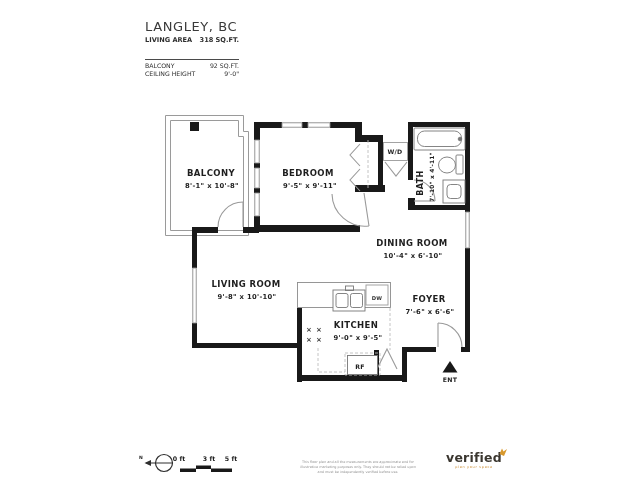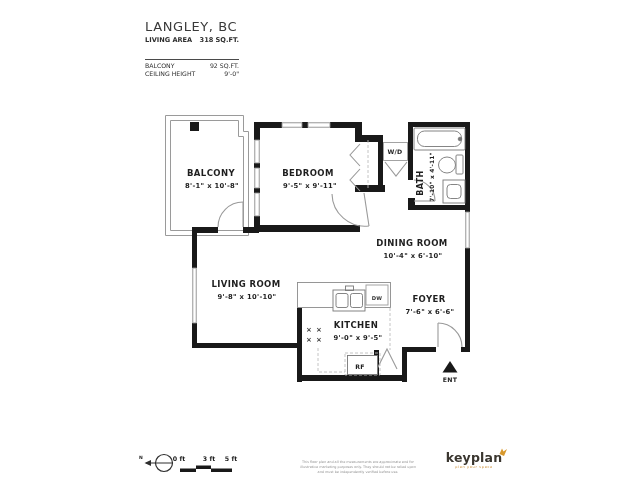--- a/index.html
+++ b/index.html
@@ -187,20 +187,20 @@
       <text class="tick" x="231" y="461" text-anchor="middle">5 ft</text>
       <rect x="180" y="468.5" width="16" height="3.5" fill="#191919"></rect>
       <rect x="196" y="465.5" width="15" height="3.5" fill="#191919"></rect>
       <rect x="211" y="468.5" width="21" height="3.5" fill="#191919"></rect>
     </g>
   </svg>
 
   <div class="abs disclaimer">This floor plan and all the measurements are approximate and for illustrative marketing purposes only. They should not be relied upon and must be independently verified before use.</div>
 
   <div class="abs brand">
-    <div class="brand-name">keyplan</div>
+    <div class="brand-name">verified</div>
     <div class="brand-tag">plan your space</div>
   </div>
   <svg class="abs brand-mark" width="9" height="9" viewBox="0 0 9 9">
     <polygon points="0.5,6 3,0.5 4.5,3.5 8,1 5,8" fill="#d8992e"></polygon>
   </svg>
 
 </div>
 
 </body></html>

